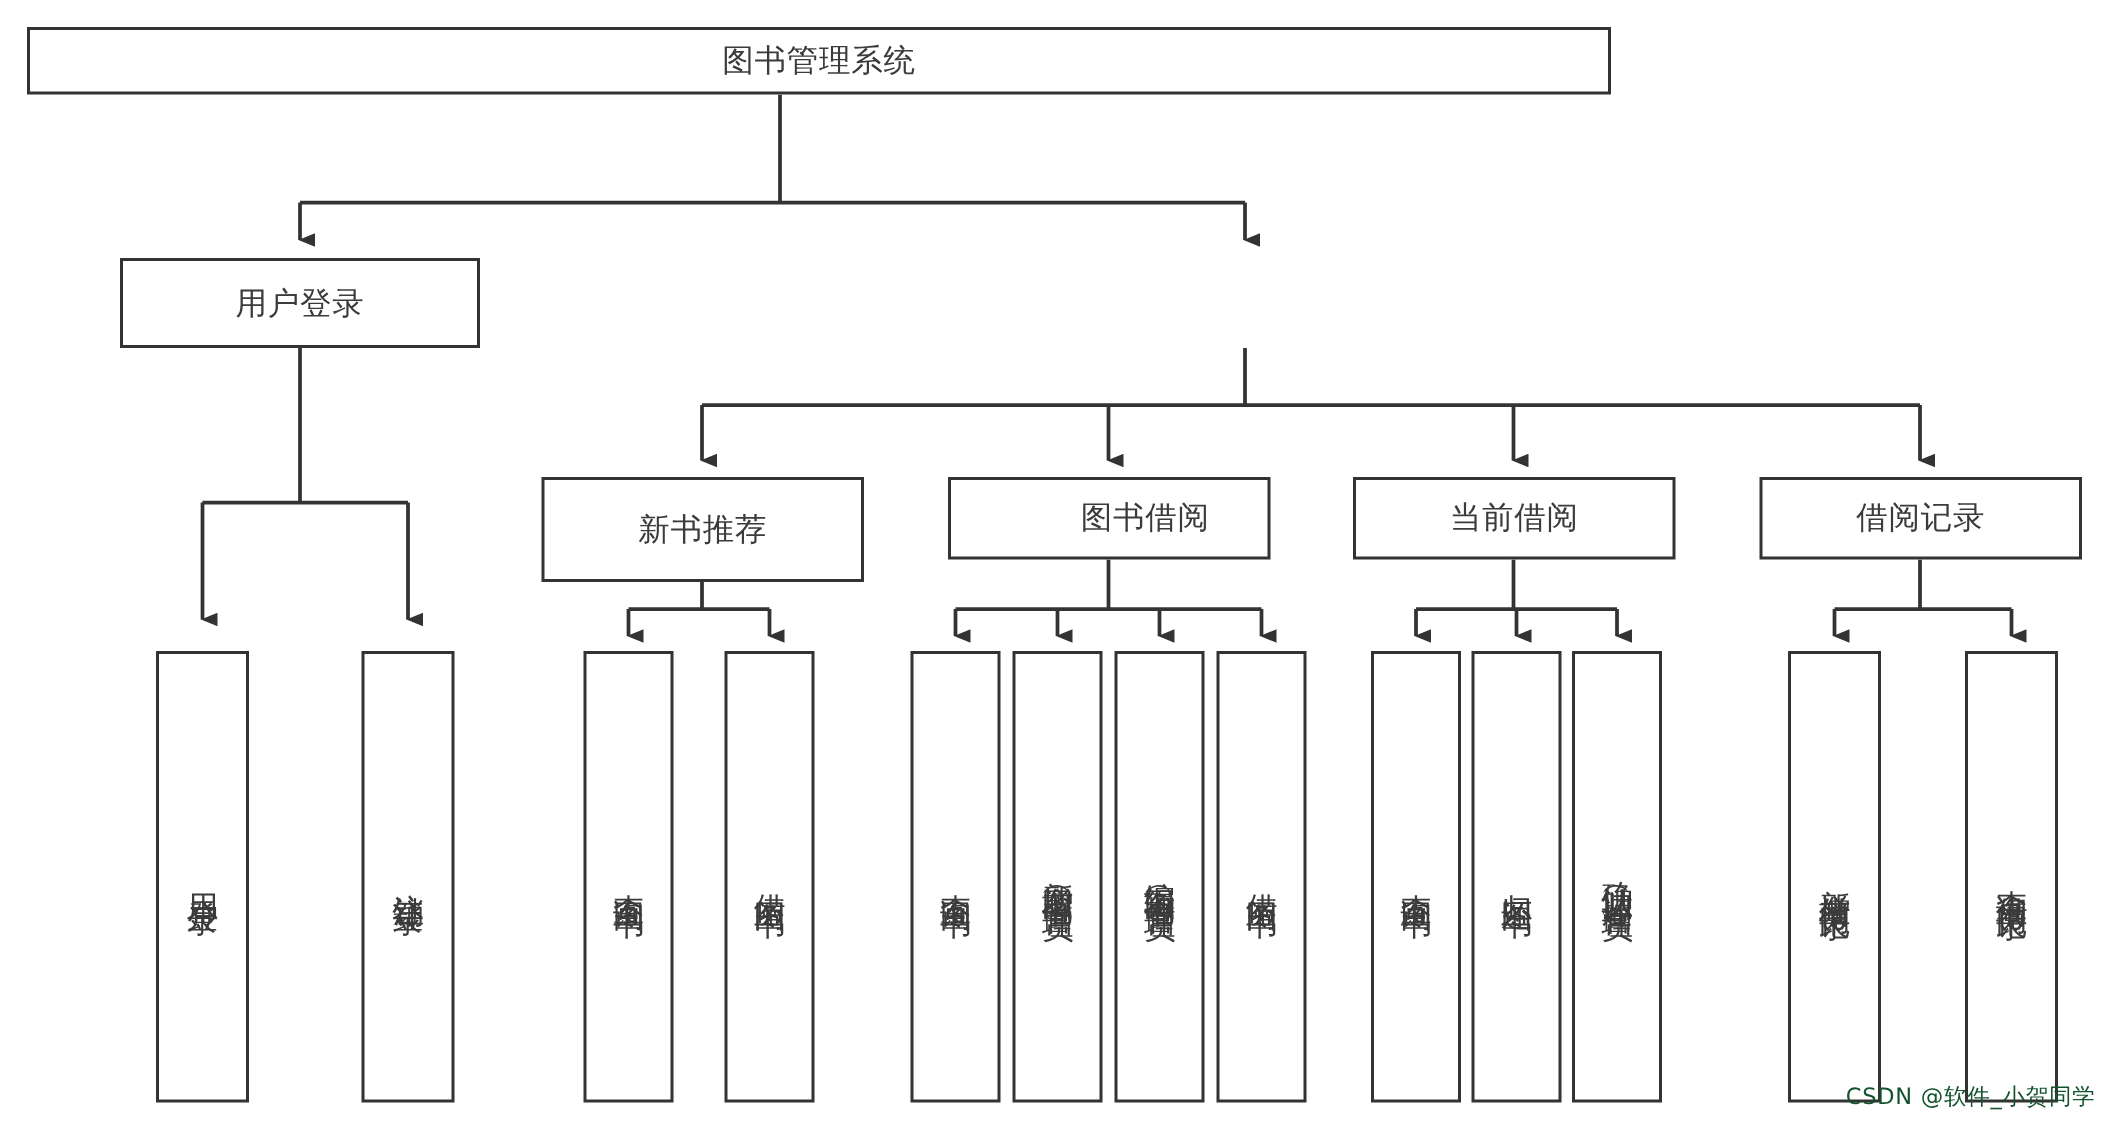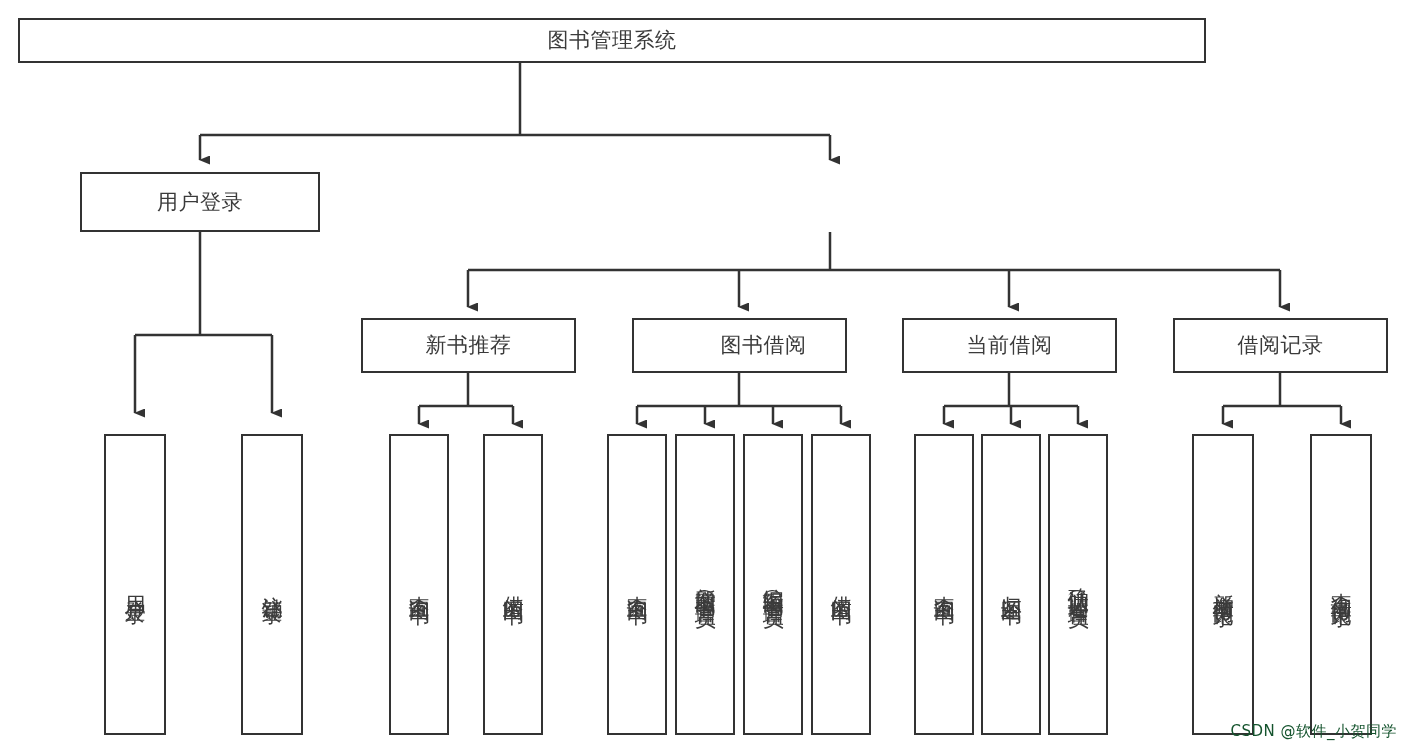--- a/index.html
+++ b/index.html
@@ -118,30 +118,30 @@
       <path d="M 1011 406 L 1011 424" marker-end="url(#arrowhead)"></path>
       <path d="M 1078 406 L 1078 424" marker-end="url(#arrowhead)"></path>
 
       <path d="M 1280 373 L 1280 406"></path>
       <path d="M 1223 406 L 1341 406"></path>
       <path d="M 1223 406 L 1223 424" marker-end="url(#arrowhead)"></path>
       <path d="M 1341 406 L 1341 424" marker-end="url(#arrowhead)"></path>
     </g>
   </svg>
 
-  <div class="node horizontal" style="left:18px; top:18px; width:1188px; height:45px;">
+  <div class="node horizontal" style="left:18px; top:18px; width:1056px; height:45px;">
     <span class="node-label">图书管理系统</span>
   </div>
 
   <div class="node horizontal" style="left:80px; top:172px; width:240px; height:60px;">
     <span class="node-label">用户登录</span>
   </div>
 
 
-  <div class="node horizontal" style="left:361px; top:318px; width:215px; height:55px;">
+  <div class="node horizontal" style="left:361px; top:318px; width:215px; height:70px;">
     <span class="node-label">新书推荐</span>
   </div>
 
   <div class="node horizontal" style="left:632px; top:318px; width:215px; height:55px;padding-left:48px;">
     <span class="node-label">图书借阅</span>
   </div>
 
   <div class="node horizontal" style="left:902px; top:318px; width:215px; height:55px;">
     <span class="node-label">当前借阅</span>
   </div>

